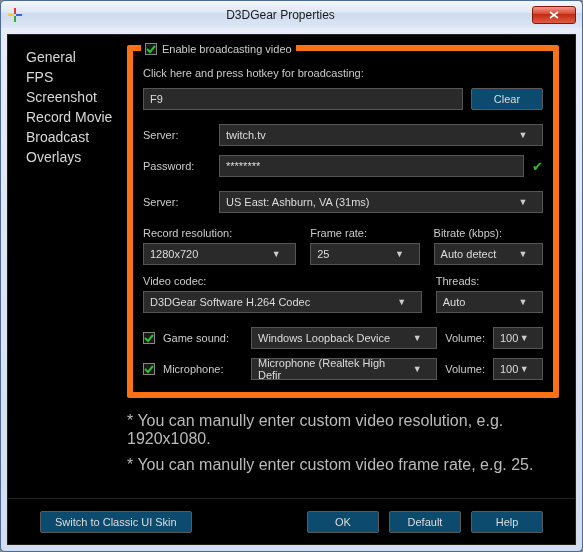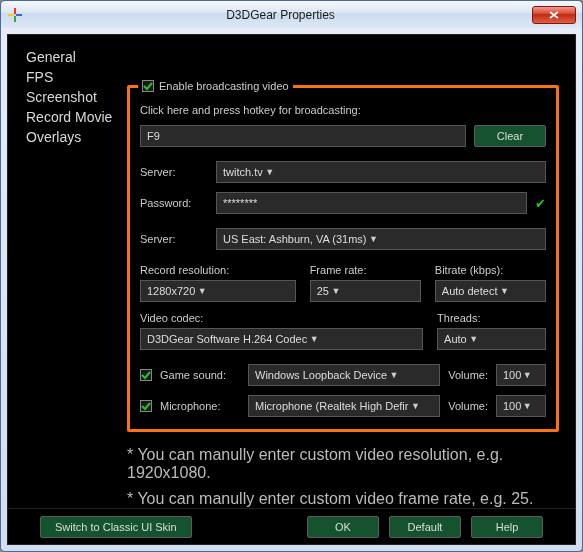--- a/index.html
+++ b/index.html
@@ -15,33 +15,33 @@
   .close-btn { width: 44px; height: 18px; background: linear-gradient(#f29a8e,#d8432d 45%,#c22a12 46%,#e25c44);
     border: 1px solid #7d1a0c; border-radius: 3px; display:flex; align-items:center; justify-content:center;
     color: #fff; font-size: 11px; cursor: pointer; }
   .chrome-border { background: linear-gradient(#e6edf8,#d2deef); border:1px solid #4a6a99; border-top:none; padding:6px;
     border-bottom-left-radius:5px; border-bottom-right-radius:5px; height:524px; }
   .client { background:#000; height:100%; border:1px solid #222; display:flex; flex-direction:column; color:#d0d0d0; font-size:11px; }
   .body { flex:1; display:flex; }
   .sidebar { width:115px; padding:14px 0 0 18px; }
   .side-item { color:#d8d8d8; font-size:14px; margin-bottom:4px; cursor:pointer; }
   .main { flex:1; padding:10px 16px 0 4px; }
-  .fieldset { border:3px solid #f97316; border-radius:2px; padding:10px 10px 12px 10px; position:relative;margin-top:40px; }
+  .fieldset { border:6px solid #f97316; border-radius:2px; padding:10px 10px 12px 10px; position:relative; }
   .legend { position:absolute; top:-8px; left:8px; background:#000; padding:0 4px; display:flex; align-items:center; gap:5px; }
   .chk { width:12px; height:12px; border:1px solid #888; background:#1a1a1a; display:inline-flex; align-items:center; justify-content:center; }
   .chk svg { width:10px; height:10px; }
   .row { display:flex; align-items:center; margin-top:9px; gap:8px; }
   .label { color:#ccc; font-size:11px; }
   .input, .select {
     background:#2a2a2a; border:1px solid #555; color:#ddd; height:22px; padding:0 6px; font-size:11px;
     display:flex; align-items:center; position:relative;
   }
-  .select { padding-right:12px; cursor:pointer; }
+  .select { justify-content:space-between; padding-right:12px; cursor:pointer; }
   .caret { width:14px; text-align:center; color:#ccc; font-size:9px; }
-  .btn { background:#14532d; border:1px solid #5a5a5a; color:#ddd; height:22px; padding:0 14px; font-size:11px;
+  .btn { background:#0c4a6e; border:1px solid #5a5a5a; color:#ddd; height:22px; padding:0 14px; font-size:11px;
     display:flex; align-items:center; justify-content:center; cursor:pointer; border-radius:2px; }
   .btn-wide { min-width:72px; }
   .footer { height:46px; border-top:1px solid #222; display:flex; align-items:center; padding:0 32px; gap:10px; }
   .spacer { flex:1; }
   .green-check { color:#2dbf2d; font-size:13px; }
   .hint { color:#bbb; font-size:16px; }.w68{width:68px}.w80{width:80px}.w50{width:50px}
 </style>
 </head>
 <body>
 
@@ -65,20 +65,21 @@
     </div>
   </div>
   <div class="chrome-border">
     <div class="client">
       <div class="body">
         <div class="sidebar">
           <div class="side-item">General</div>
           <div class="side-item">FPS</div>
           <div class="side-item">Screenshot</div>
           <div class="side-item">Record Movie</div>
+          <div class="side-item">Broadcast</div>
           <div class="side-item">Overlays</div>
         </div>
         <div class="main">
           <div class="fieldset">
             <div class="legend">
               <span class="chk">
                 <svg viewBox="0 0 10 10">
                     <path d="M1 5 L4 8 L9 2" stroke="#2dbf2d" stroke-width="2" fill="none"></path>
                   </svg>
               </span>

